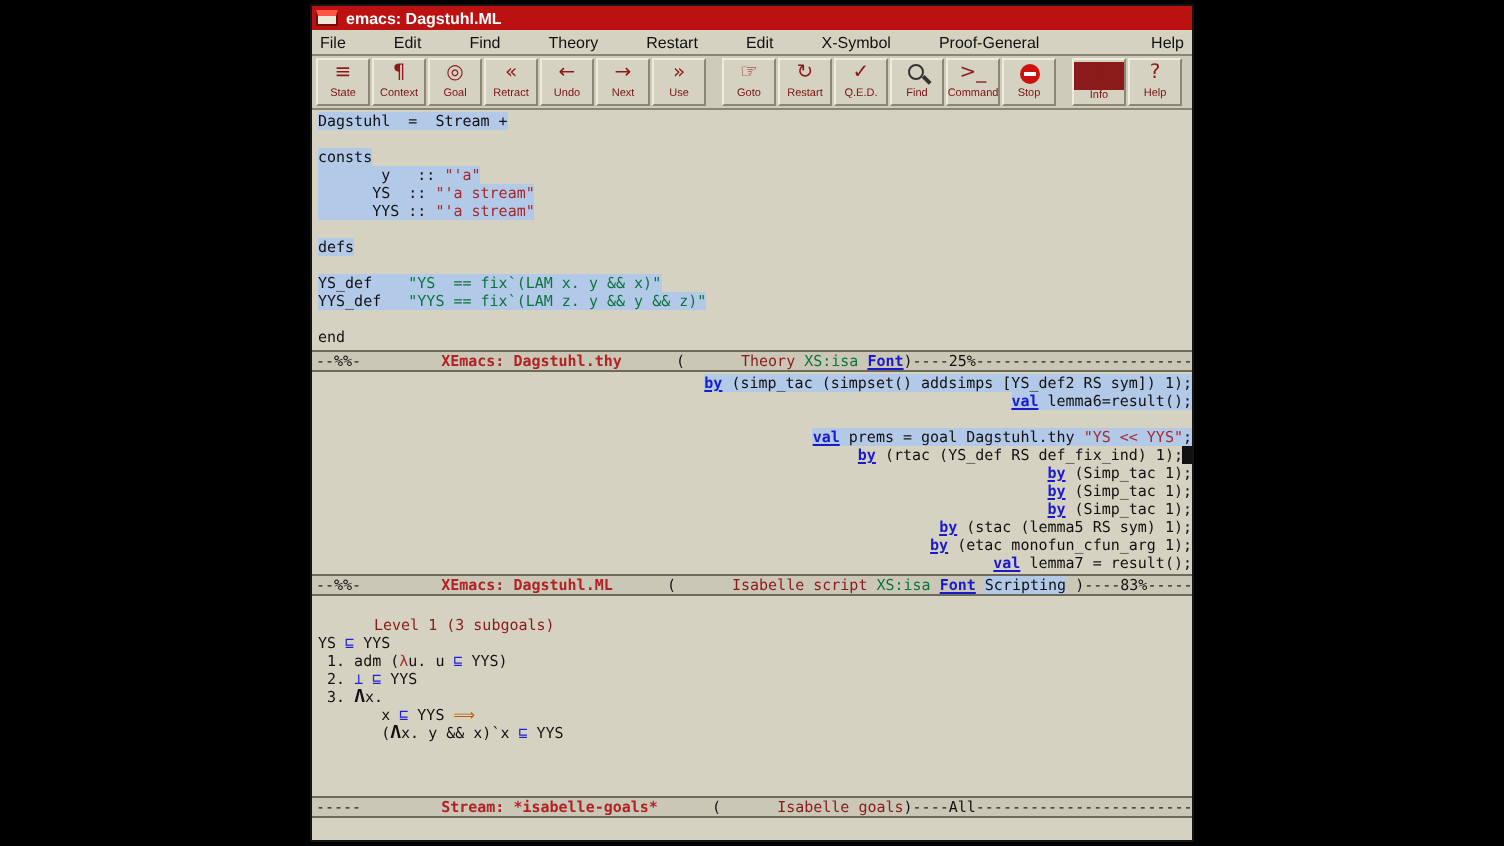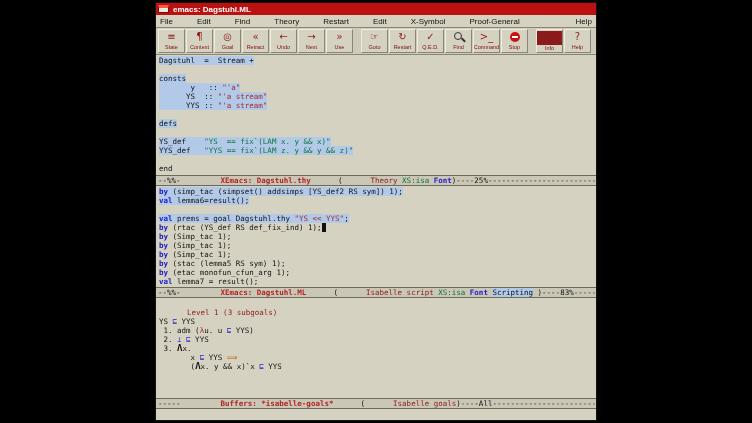--- a/index.html
+++ b/index.html
@@ -79,26 +79,26 @@
     content: ""; position: absolute; left: 15px; top: 9px;
     width: 5px; height: 1.5px; background: #333; transform: rotate(45deg);
   }
   
   .pane {
     font: 7.5px/9px "DejaVu Sans Mono", "DejaVu Sans", monospace;
     color: #111; white-space: pre; overflow: hidden;
     padding: 1px 0 0 3px; background: #d6d2c2;
   }
   #pane-thy  { height: 120px; flex: 0 0 120px; }
-  #pane-ml   { height: 101px; flex: 0 0 101px; }
+  #pane-ml   { height: 101px; flex: 0 0 101px; text-align: right; }
   #pane-goals{ flex: 1 1 auto; }
   .line { height: 9px; }
   
   .d   { color: #111; }
-  .k   { color: #1a1acc; font-weight: bold; }
+  .k   { color: #1a1acc; font-weight: bold; text-decoration: underline; }
   .s   { color: #a52a2a; }
   .g   { color: #0b7340; }
   .r   { color: #8b1a1a; padding-left: 28px; }
   .sym { color: #2121d3; }
   .imp { color: #c06000; }
   .lam { color: #a52a2a; }
   .big { font-weight: bold; font-size: 9px; }
   .cur { background: #111; color: #111; }
   .hl  { background: #b3c9e8; }
   .scr { background: #b3c9e8; color: #111; }
@@ -208,17 +208,17 @@
         </div>
       </div>
 
     <div class="pane" id="pane-thy"><div class="line"><span class="hl"><span class="d">Dagstuhl  =  Stream +</span></span></div><div class="line"><span><span class="d"> </span></span></div><div class="line"><span class="hl"><span class="d">consts</span></span></div><div class="line"><span class="hl"><span class="d">       y   :: </span><span class="s">"'a"</span></span></div><div class="line"><span class="hl"><span class="d">      YS  :: </span><span class="s">"'a stream"</span></span></div><div class="line"><span class="hl"><span class="d">      YYS :: </span><span class="s">"'a stream"</span></span></div><div class="line"><span><span class="d"> </span></span></div><div class="line"><span class="hl"><span class="d">defs</span></span></div><div class="line"><span><span class="d"> </span></span></div><div class="line"><span class="hl"><span class="d">YS_def    </span><span class="g">"YS  == fix`(LAM x. y &amp;&amp; x)"</span></span></div><div class="line"><span class="hl"><span class="d">YYS_def   </span><span class="g">"YYS == fix`(LAM z. y &amp;&amp; y &amp;&amp; z)"</span></span></div><div class="line"><span><span class="d"> </span></span></div><div class="line"><span><span class="d">end</span></span></div></div>
     <div class="modeline"><div class="line"><span><span class="d">--%%-</span><span class="mlname">XEmacs: Dagstuhl.thy</span><span class="d">      (</span><span class="r">Theory</span><span class="d"> </span><span class="g">XS:isa</span><span class="d"> </span><span class="k">Font</span><span class="d">)</span><span class="d">----25%---------------------------------------------------------------</span></span></div></div>
 
     <div class="pane" id="pane-ml"><div class="line"><span class="hl"><span class="k">by</span><span class="d"> (simp_tac (simpset() addsimps [YS_def2 RS sym]) 1);</span></span></div><div class="line"><span class="hl"><span class="k">val</span><span class="d"> lemma6=result();</span></span></div><div class="line"><span><span class="d"> </span></span></div><div class="line"><span class="hl"><span class="k">val</span><span class="d"> prems = goal Dagstuhl.thy </span><span class="s">"YS &lt;&lt; YYS"</span><span class="d">;</span></span></div><div class="line"><span><span class="k">by</span><span class="d"> (rtac (YS_def RS def_fix_ind) 1);</span><span class="cur"> </span></span></div><div class="line"><span><span class="k">by</span><span class="d"> (Simp_tac 1);</span></span></div><div class="line"><span><span class="k">by</span><span class="d"> (Simp_tac 1);</span></span></div><div class="line"><span><span class="k">by</span><span class="d"> (Simp_tac 1);</span></span></div><div class="line"><span><span class="k">by</span><span class="d"> (stac (lemma5 RS sym) 1);</span></span></div><div class="line"><span><span class="k">by</span><span class="d"> (etac monofun_cfun_arg 1);</span></span></div><div class="line"><span><span class="k">val</span><span class="d"> lemma7 = result();</span></span></div></div>
     <div class="modeline"><div class="line"><span><span class="d">--%%-</span><span class="mlname">XEmacs: Dagstuhl.ML</span><span class="d">      (</span><span class="r">Isabelle script</span><span class="d"> </span><span class="g">XS:isa</span><span class="d"> </span><span class="k">Font</span><span class="d"> </span><span class="scr">Scripting</span><span class="d"> )</span><span class="d">----83%---------------------------------------------------------------</span></span></div></div>
 
     <div class="pane" id="pane-goals"><div class="line"><span><span class="d"> </span></span></div><div class="line"><span><span class="r">Level 1 (3 subgoals)</span></span></div><div class="line"><span><span class="d">YS </span><span class="sym">⊑</span><span class="d"> YYS</span></span></div><div class="line"><span><span class="d"> 1. adm (</span><span class="lam">λ</span><span class="d">u. u </span><span class="sym">⊑</span><span class="d"> YYS)</span></span></div><div class="line"><span><span class="d"> 2. </span><span class="sym">⊥</span><span class="d"> </span><span class="sym">⊑</span><span class="d"> YYS</span></span></div><div class="line"><span><span class="d"> 3. </span><span class="big">Λ</span><span class="d">x.</span></span></div><div class="line"><span><span class="d">       x </span><span class="sym">⊑</span><span class="d"> YYS </span><span class="imp">⟹</span></span></div><div class="line"><span><span class="d">       (</span><span class="big">Λ</span><span class="d">x. y &amp;&amp; x)`x </span><span class="sym">⊑</span><span class="d"> YYS</span></span></div></div>
-    <div class="modeline"><div class="line"><span><span class="d">-----</span><span class="mlname">Buffers: *isabelle-goals*</span><span class="d">      (</span><span class="r">Isabelle goals</span><span class="d">)</span><span class="d">----All----------------------------------------------------------------</span></span></div></div>
+    <div class="modeline"><div class="line"><span><span class="d">-----</span><span class="mlname">Stream: *isabelle-goals*</span><span class="d">      (</span><span class="r">Isabelle goals</span><span class="d">)</span><span class="d">----All----------------------------------------------------------------</span></span></div></div>
 
     <div class="minibuffer"></div>
   </div>
 </div>
 
 </body></html>

